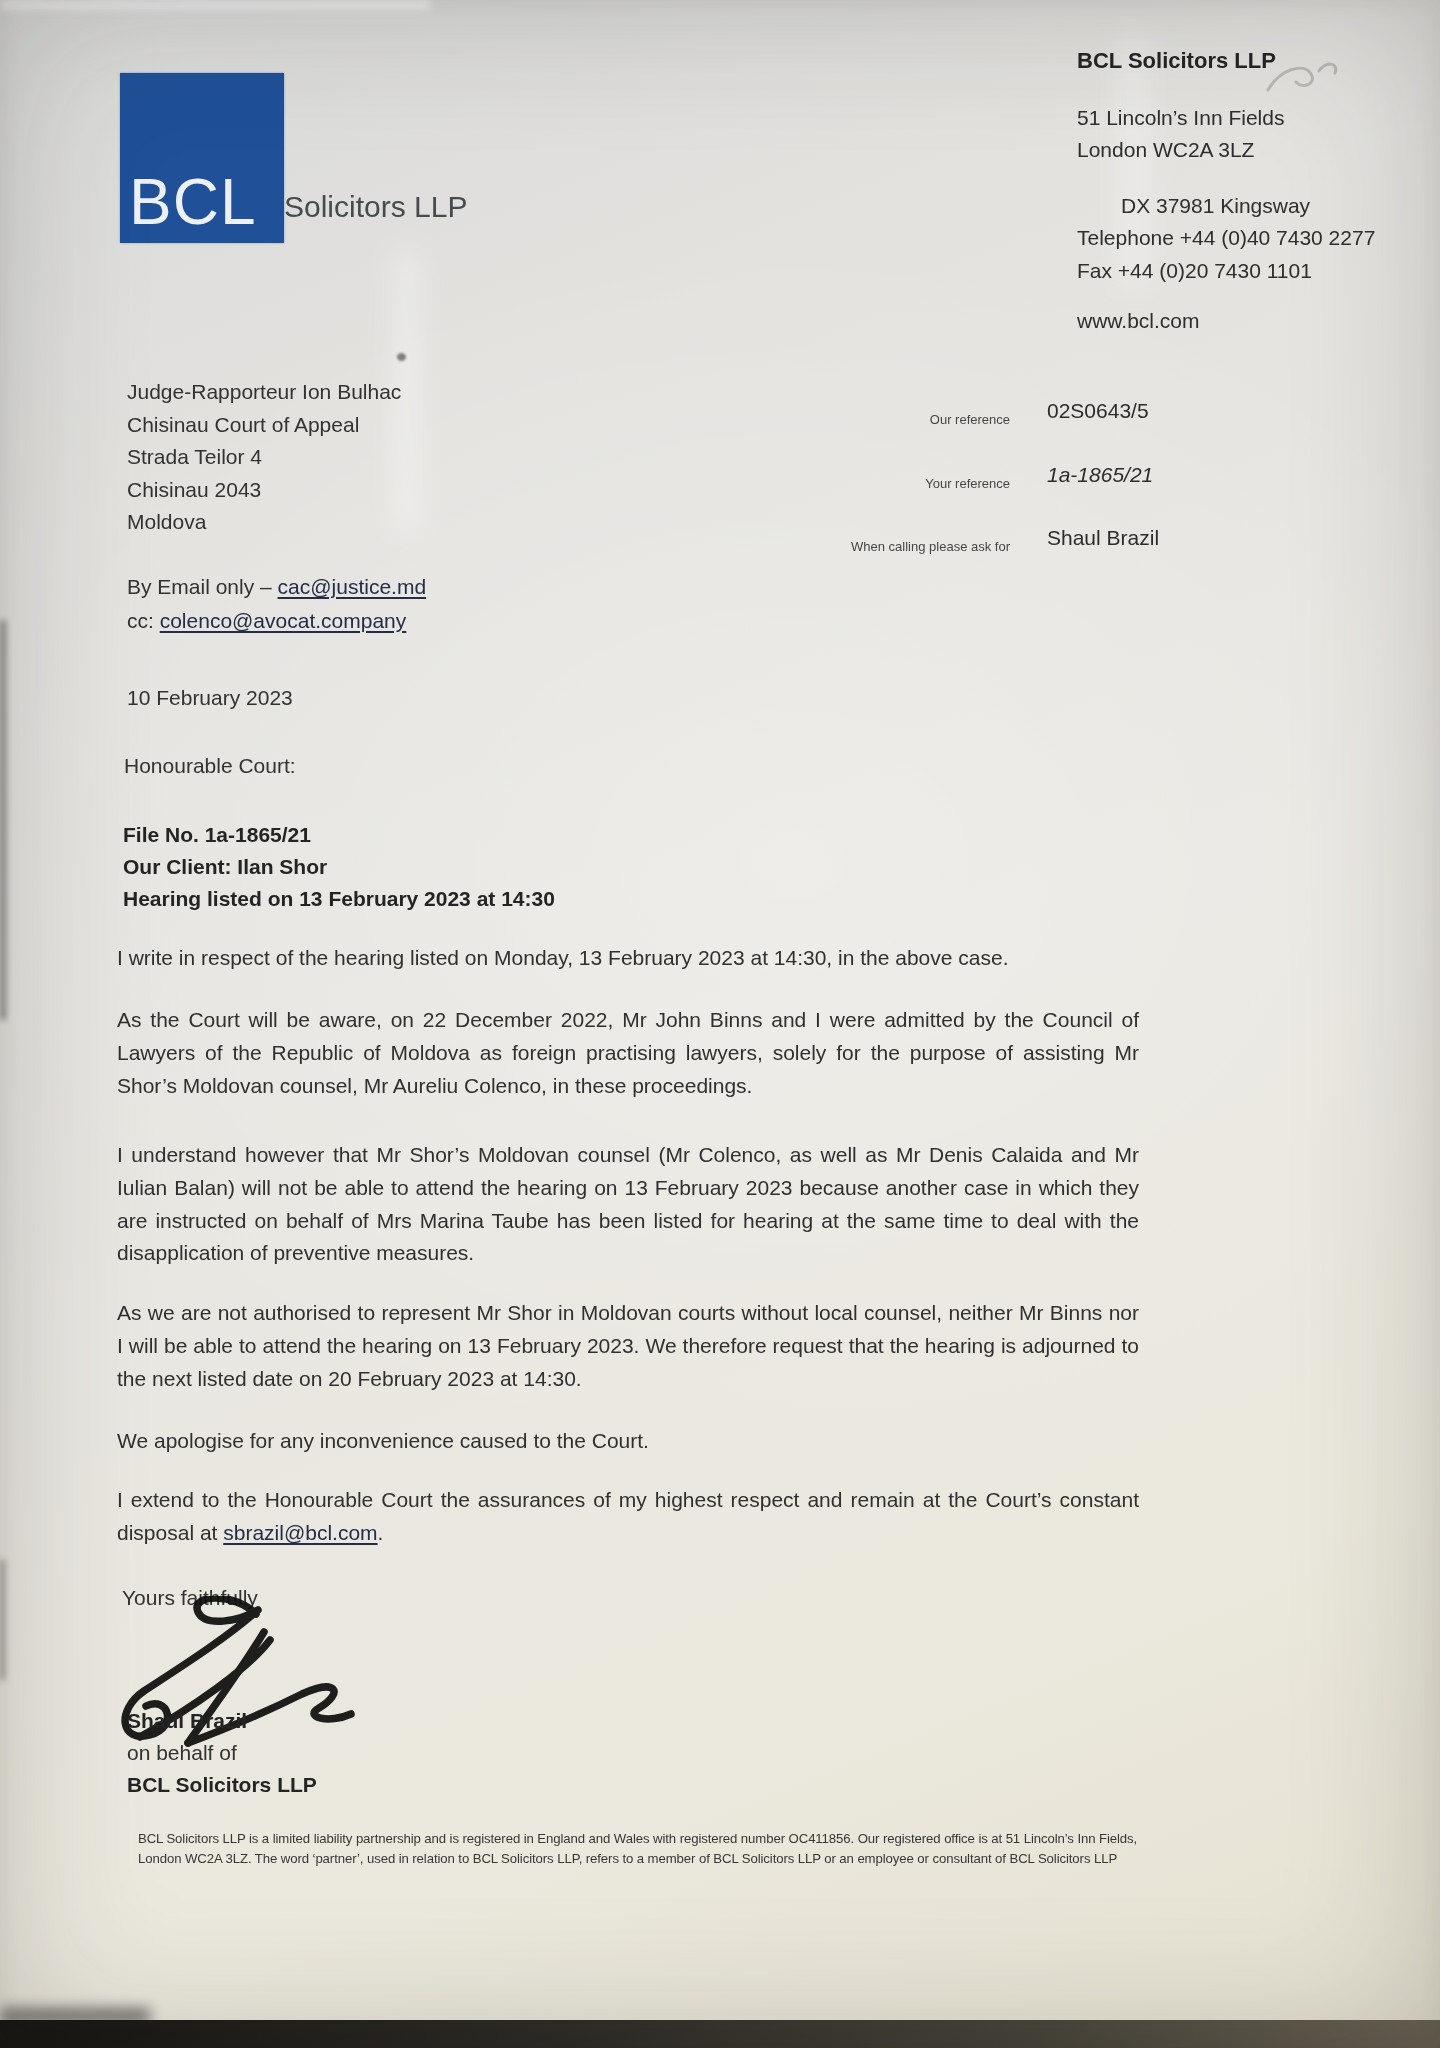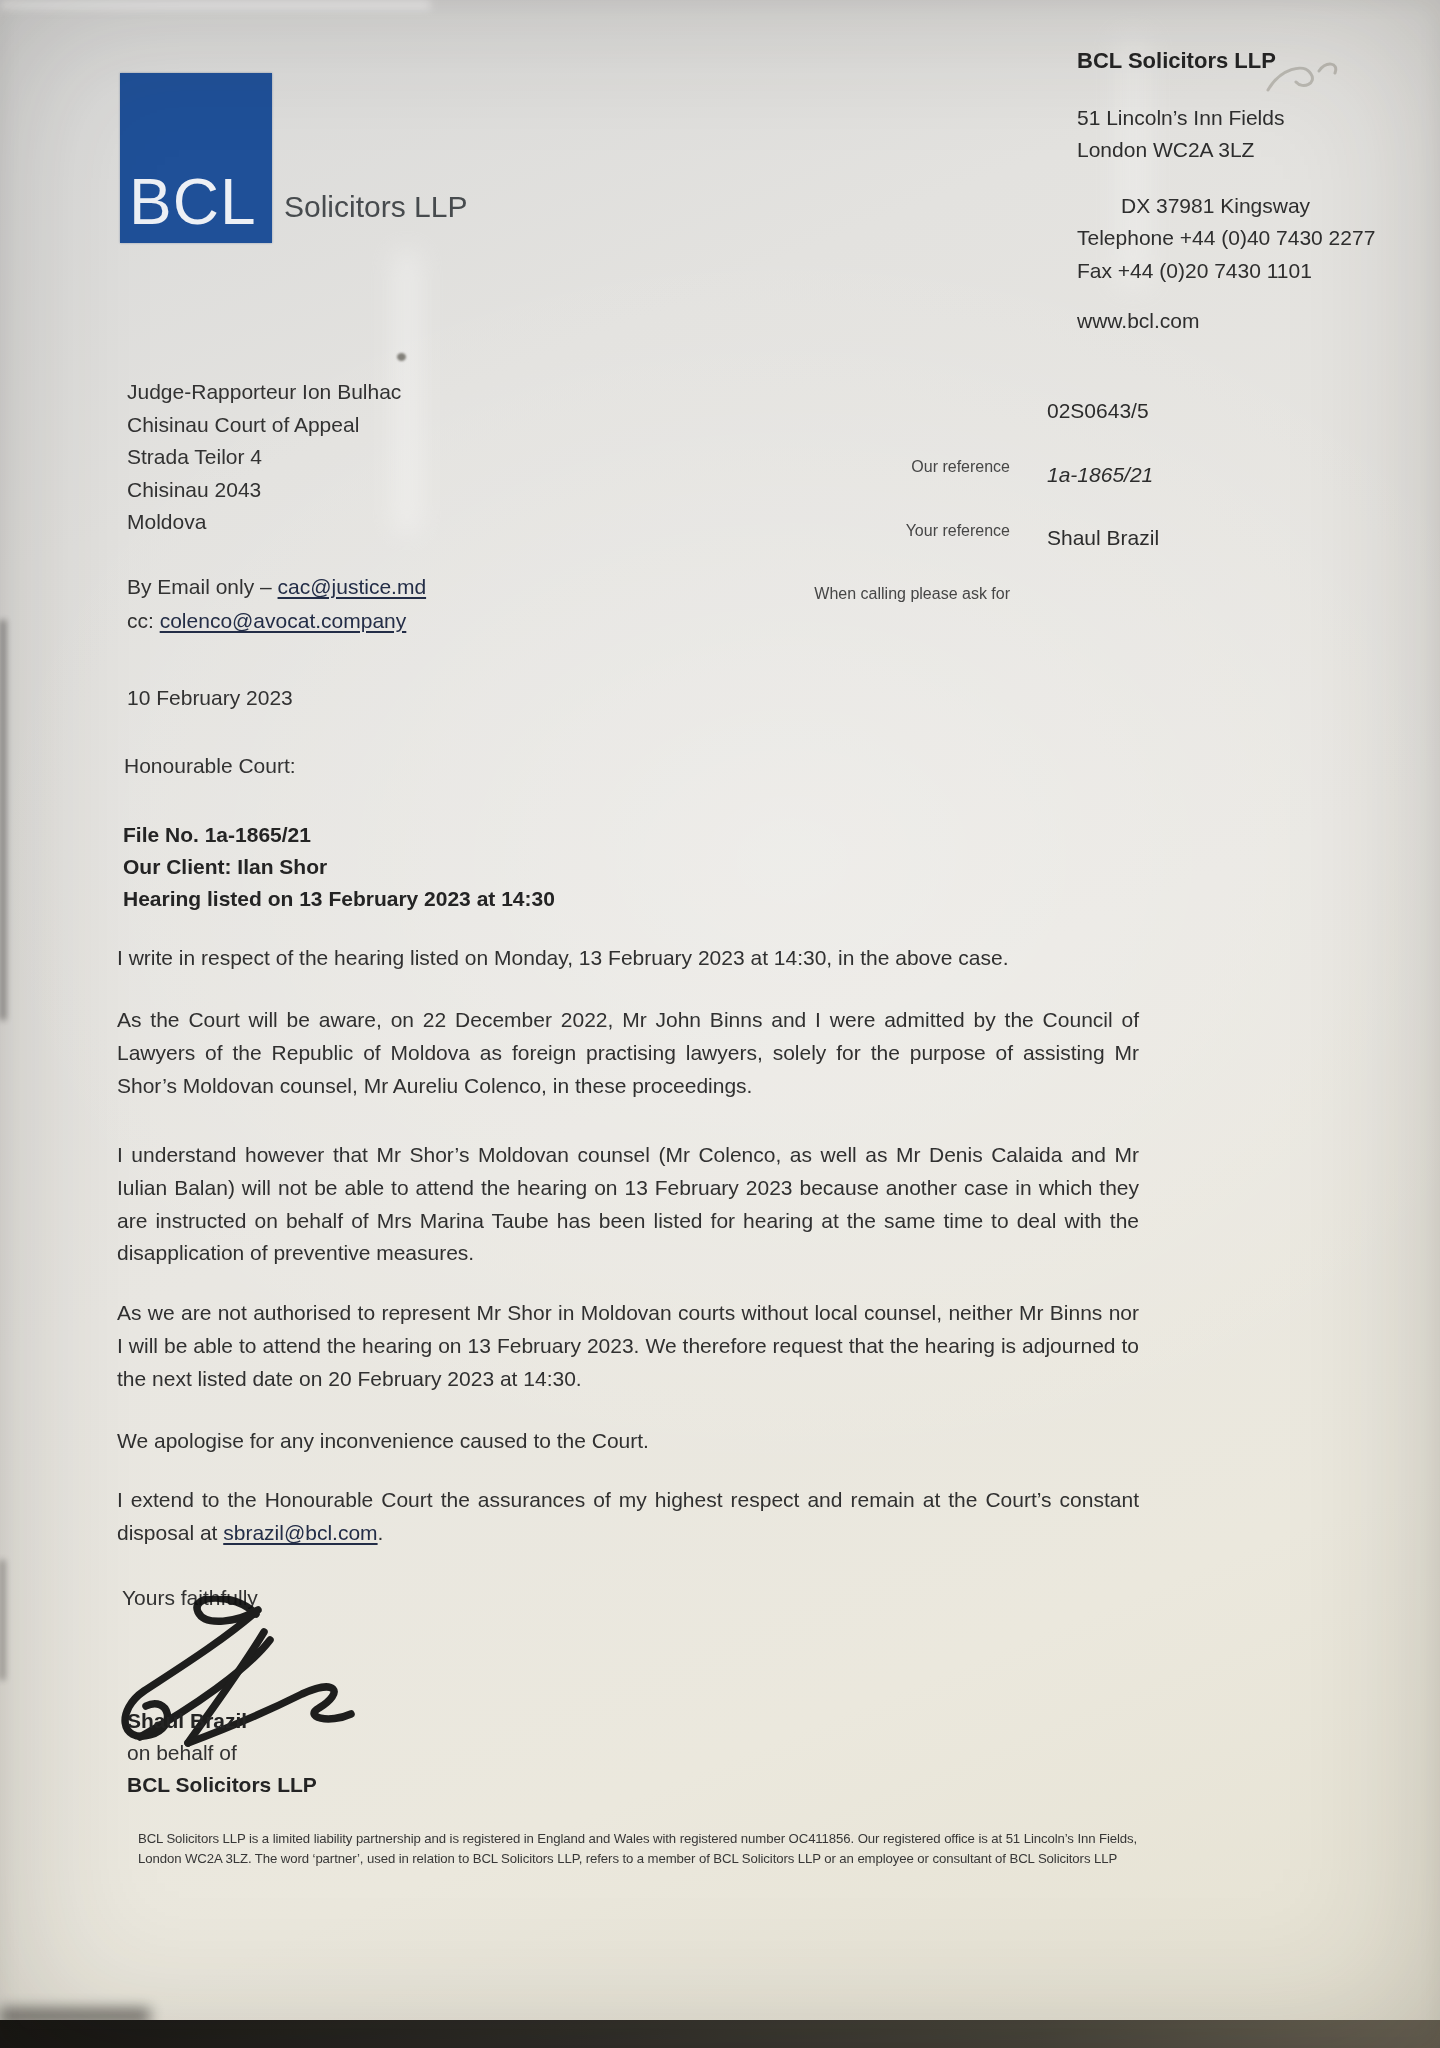--- a/index.html
+++ b/index.html
@@ -11,25 +11,25 @@
       linear-gradient(158deg, #d9d9d8 0%, #e3e2df 22%, #e9e7e2 52%, #ebe8dd 78%, #e5e1d1 100%);
   }
   .abs { position:absolute; }
   .t { font-size:21px; line-height:32.5px; white-space:nowrap; }
   .bold { font-weight:bold; color:#242424; }
   .para {
     font-size:21px; line-height:32.8px; width:1022px;
     text-align:justify; color:#303030; white-space:normal;
   }
   .u { text-decoration:underline; text-underline-offset:3px; text-decoration-thickness:1.8px; color:#232d47;text-align:center; }
-  .reflabel { font-size:16px; color:#464646; white-space:nowrap;margin-top:46px; }
+  .reflabel { font-size:13px; color:#464646; white-space:nowrap; }
   .refval { font-size:21px; color:#2c2c2c; white-space:nowrap; }
   .contact-line { font-size:21px; line-height:32.5px; white-space:nowrap; color:#2e2e2e; }
   .footer-line { font-size:13.2px; line-height:19.6px; letter-spacing:-0.1px; white-space:nowrap; color:#373737; }
-  .logo-box { left:120px; top:73px; width:152px; height:170px; background:#1f5098; box-shadow:0 0 2px rgba(30,60,110,.4); }
+  .logo-box { left:120px; top:73px; width:164px; height:170px; background:#1f5098; box-shadow:0 0 2px rgba(30,60,110,.4); }
   .logo-mono { position:absolute; left:9px; bottom:4px; font-size:64px; letter-spacing:1px; color:#edf0f5; font-weight:400; }
   .logo-word { left:284px; top:190px; font-size:30px; color:#474b4e; white-space:nowrap; }
   .vignette { inset:0; box-shadow: inset 0 0 150px rgba(40,38,32,.22), inset 0 0 26px rgba(40,38,32,.06); pointer-events:none; }
   .edge-bottom { left:0; bottom:0; width:100%; height:28px;
     background:linear-gradient(90deg,#151411 0%, #2e2c27 40%, #47443a 72%, #6b6455 100%); filter:blur(.6px); }
   .edge-bottom-wedge { left:0; bottom:24px; width:150px; height:16px; background:#1c1b18; filter:blur(7px); opacity:.55; }
   .sliver-a { left:0; top:620px; width:6px; height:400px; background:#21201d; filter:blur(3px); opacity:.45; }
   .sliver-b { left:0; top:1560px; width:5px; height:120px; background:#21201d; filter:blur(3px); opacity:.4; }
   .glare-top { left:0; top:0; width:430px; height:9px; background:#ffffff; filter:blur(4px); opacity:.75; }
   .streak-a { left:394px; top:252px; width:26px; height:280px; background:#ffffff; filter:blur(13px); opacity:.34; }

